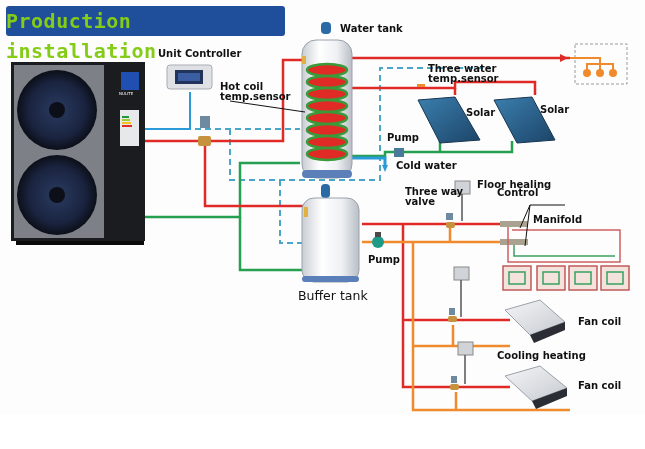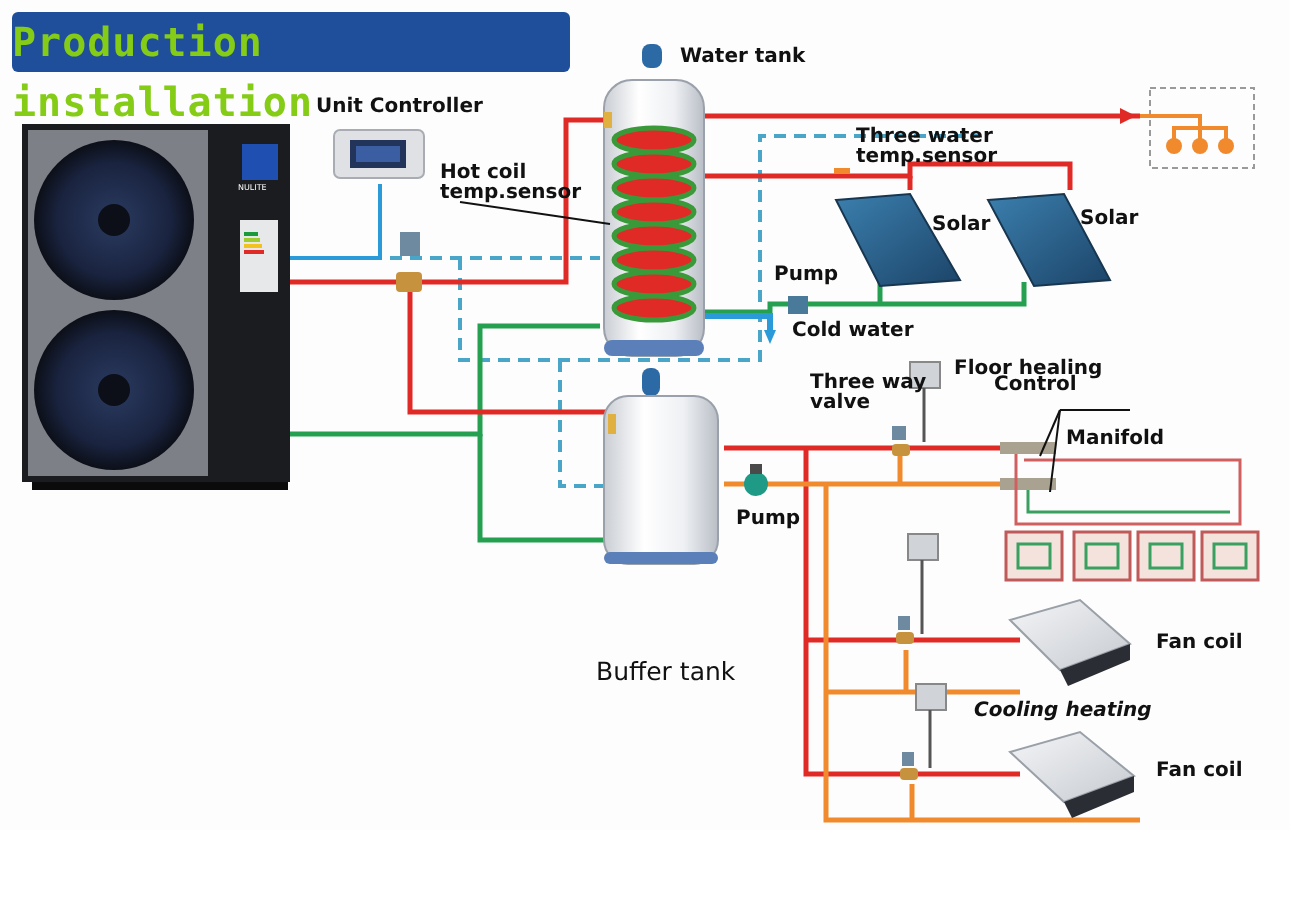--- a/index.html
+++ b/index.html
@@ -220,18 +220,18 @@
 <div class="lbl b" style="left:466px;top:108px;">Solar</div>
 <div class="lbl b" style="left:540px;top:105px;">Solar</div>
 <div class="lbl b" style="left:613px;top:100px;margin-left:36px;">Bath</div>
 <div class="lbl b" style="left:387px;top:133px;">Pump</div>
 <div class="lbl b" style="left:396px;top:161px;">Cold water</div>
 <div class="lbl b" style="left:405px;top:187px;">Three way</div>
 <div class="lbl b" style="left:405px;top:197px;">valve</div>
 <div class="lbl b" style="left:477px;top:180px;">Floor healing</div>
 <div class="lbl b" style="left:477px;top:188px;padding-left:20px;">Control</div>
 <div class="lbl b" style="left:533px;top:198px;margin-top:17px;">Manifold</div>
-<div class="lbl big" style="left:298px;top:289px;margin-top:40px;">Buffer tank</div>
+<div class="lbl big" style="left:298px;top:289px;">Buffer tank</div>
 <div class="lbl b" style="left:368px;top:255px;">Pump</div>
 <div class="lbl b" style="left:578px;top:317px;">Fan coil</div>
-<div class="lbl b" style="left:487px;top:351px;font-style:italic;">Cooling heating</div>
+<div class="lbl b" style="left:497px;top:351px;">Cooling heating</div>
 <div class="lbl b" style="left:578px;top:381px;">Fan coil</div>
 <div class="lbl" style="left:119px;top:91px;font-size:4px;line-height:5px;color:#fff;">NULITE</div>
 
 </body></html>

